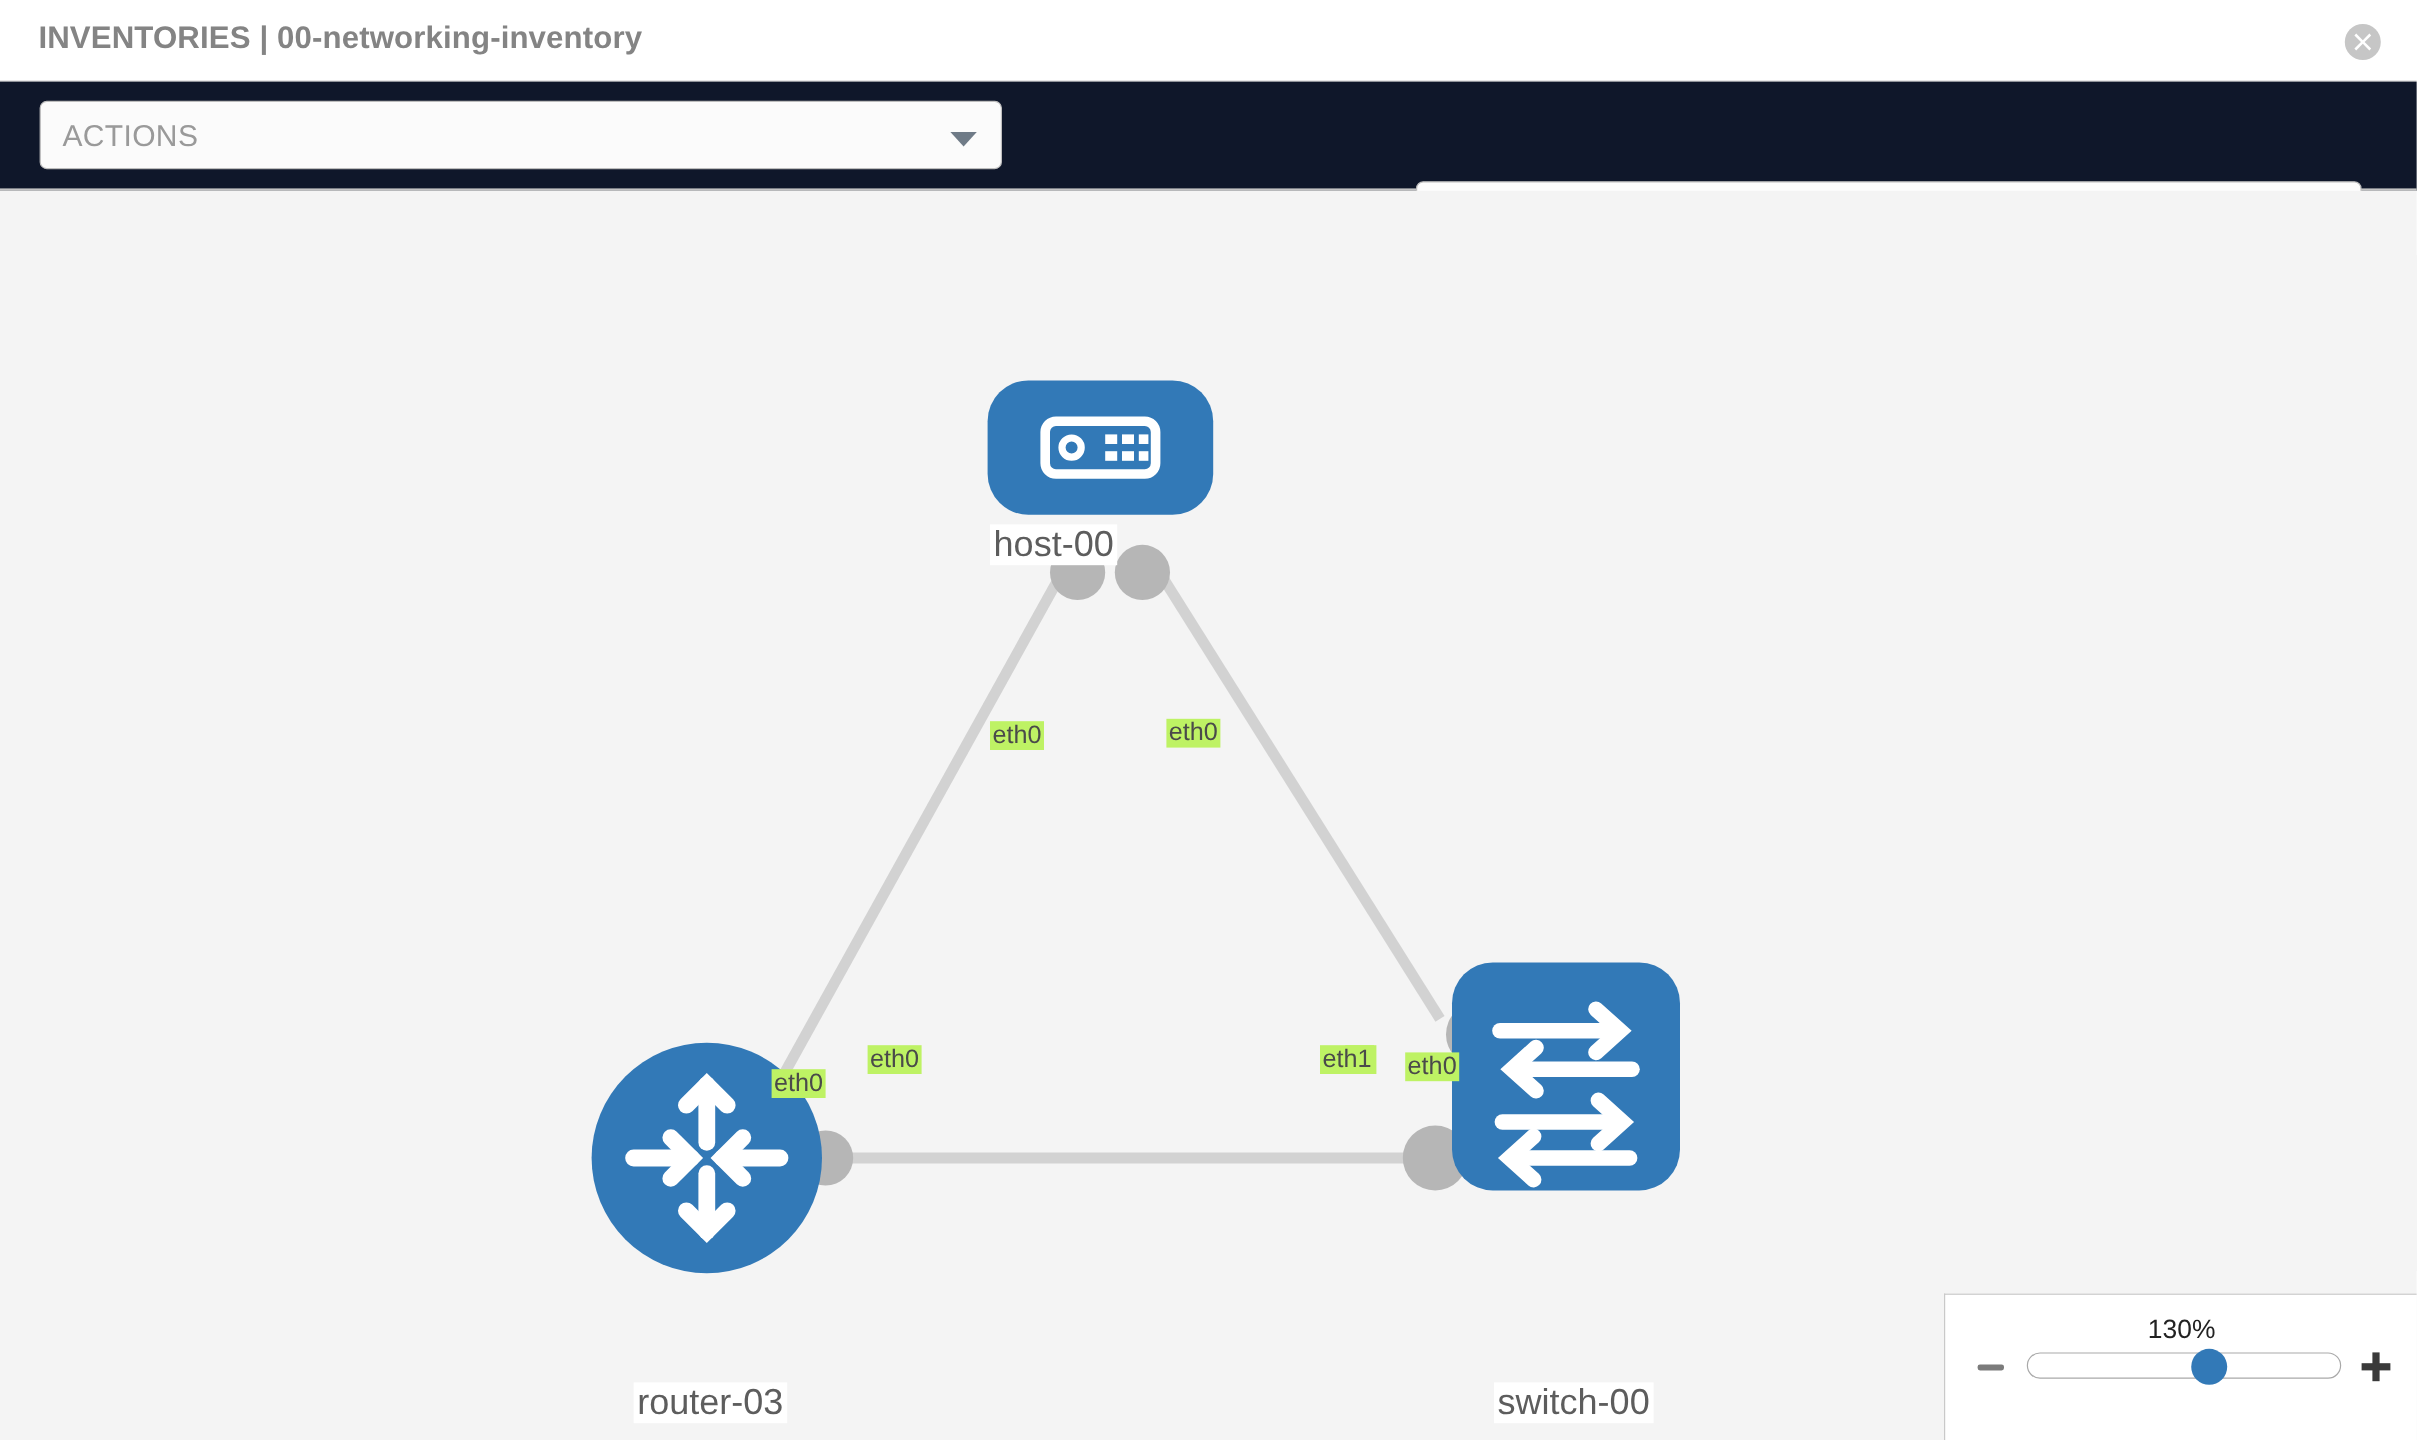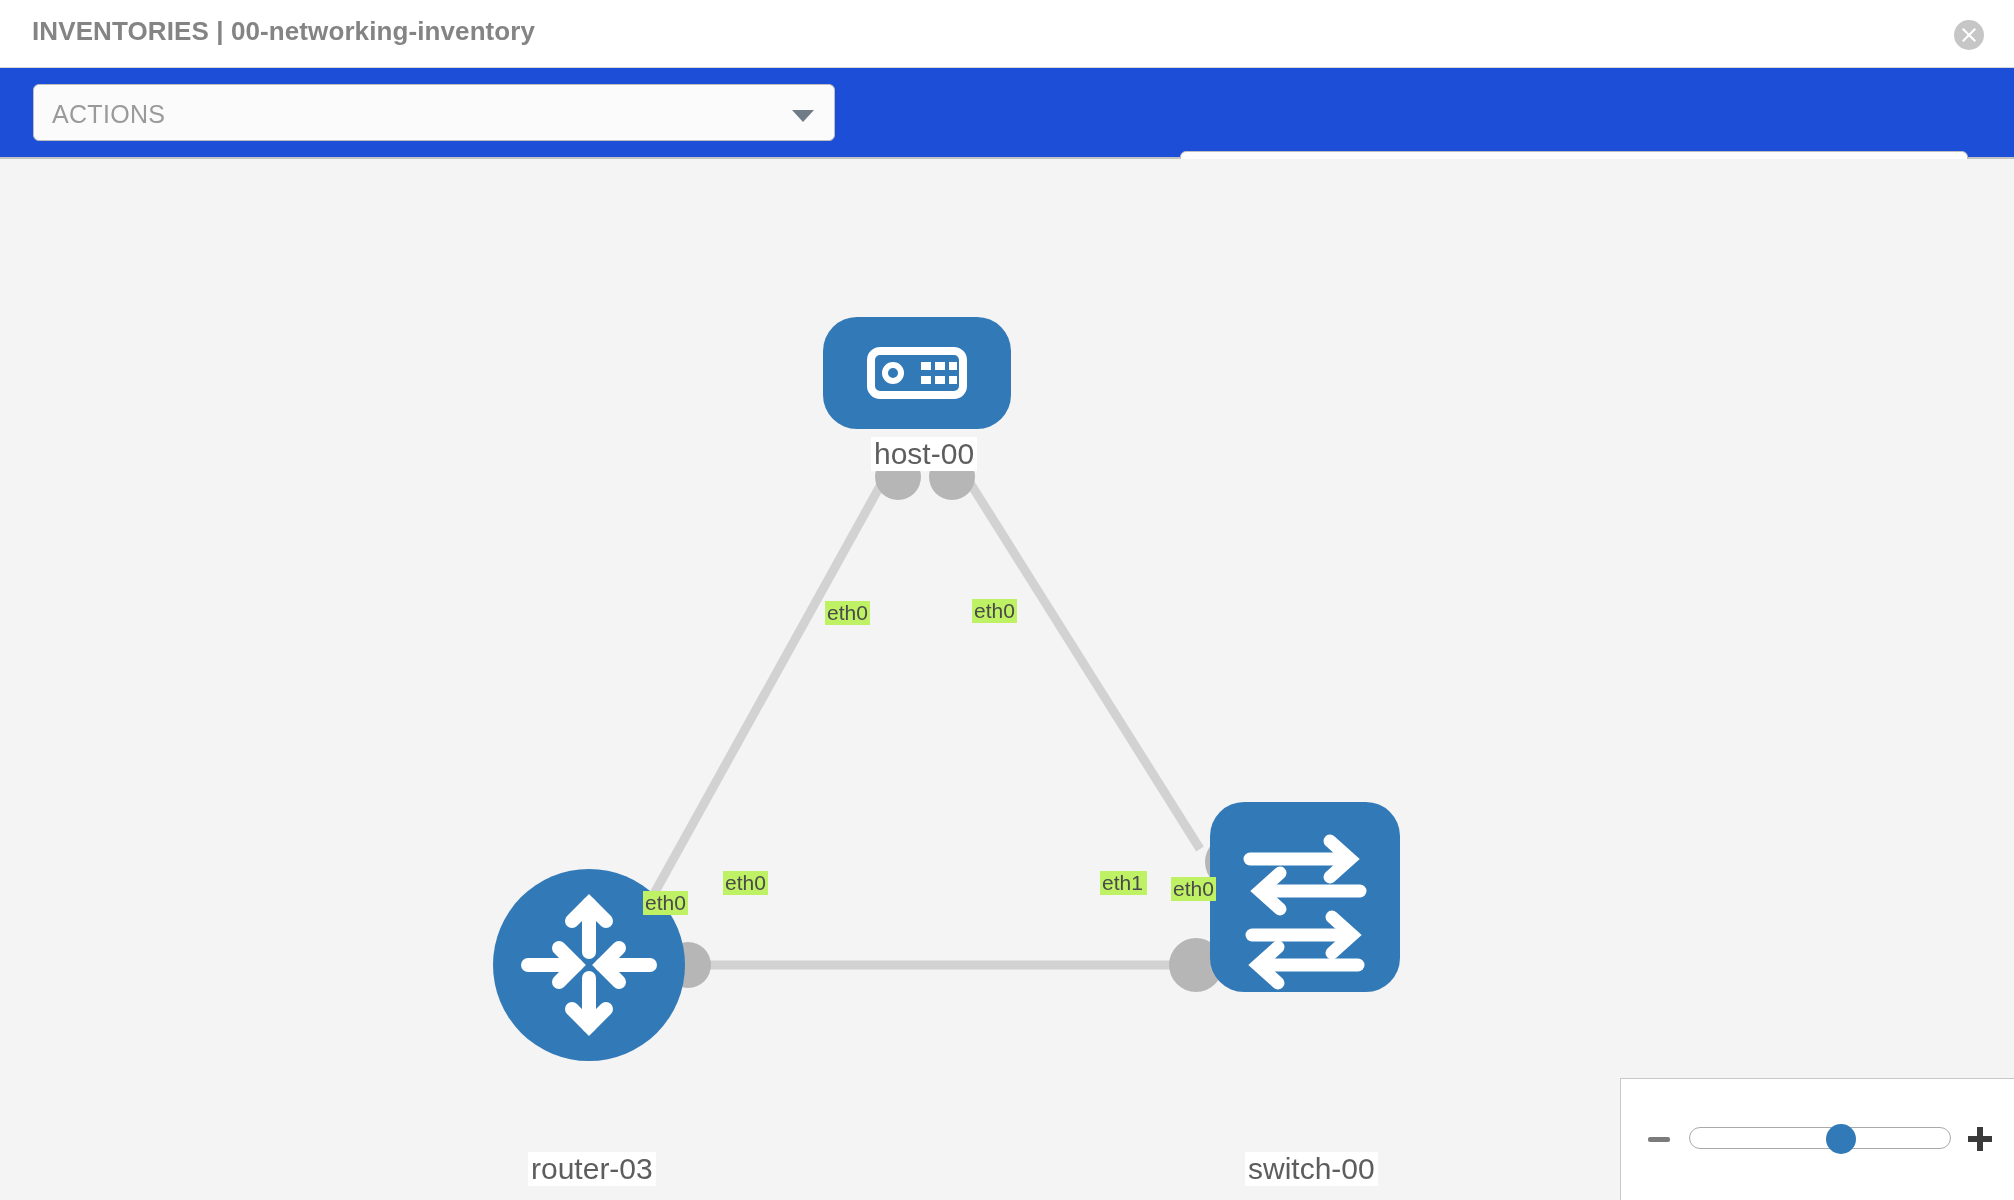--- a/index.html
+++ b/index.html
@@ -37,21 +37,21 @@
     border-radius: 50%;
     background: #c6c6c6;
     cursor: pointer;
   }
   .close-btn svg { display: block; }
 
   
   .toolbar {
     position: absolute; left: 0; top: 68px;
     width: 2014px; height: 91px;
-    background: #1d4ed8;
+    background: #0f172a;
     border-bottom: 2px solid #c3c3c3;
     box-sizing: border-box;
   }
   .actions-select {
     position: absolute; left: 33px; top: 16px;
     width: 802px; height: 57px;
     background: #fbfbfb;
     border: 1px solid #bdbdbd;
     border-radius: 6px;
     box-sizing: border-box;
@@ -292,27 +292,28 @@
     <div class="iface-label" style="left:643px; top:732px;">eth0</div>
 
     <div class="iface-label" style="left:1171px; top:718px;">eth0</div>
 
     <div class="iface-label" style="left:723px; top:712px;">eth0</div>
 
     <div class="iface-label" style="left:1100px; top:712px;margin-left:21px;">etl</div>
 
     <div class="iface-label" style="left:1100px; top:712px;">eth1</div>
 
-    <div class="node-label" style="left:871px; top:278px;text-align:right;">host-00</div>
+    <div class="node-label" style="left:825px; top:278px;text-align:right;">host-00</div>
 
     <div class="node-label" style="left:528px; top:993px;">router-03</div>
 
     <div class="node-label" style="left:1245px; top:993px;">switch-00</div>
   </div>
 
   <div class="zoom-panel">
+    <div class="zoom-percent">130%</div>
     <div class="zoom-minus"></div>
     <div class="zoom-track"></div>
     <div class="zoom-thumb" id="zoom-thumb" style="left: 204.88px;"></div>
     <div class="zoom-plus"></div>
   </div>
 
 </div>
 
 </body></html>

